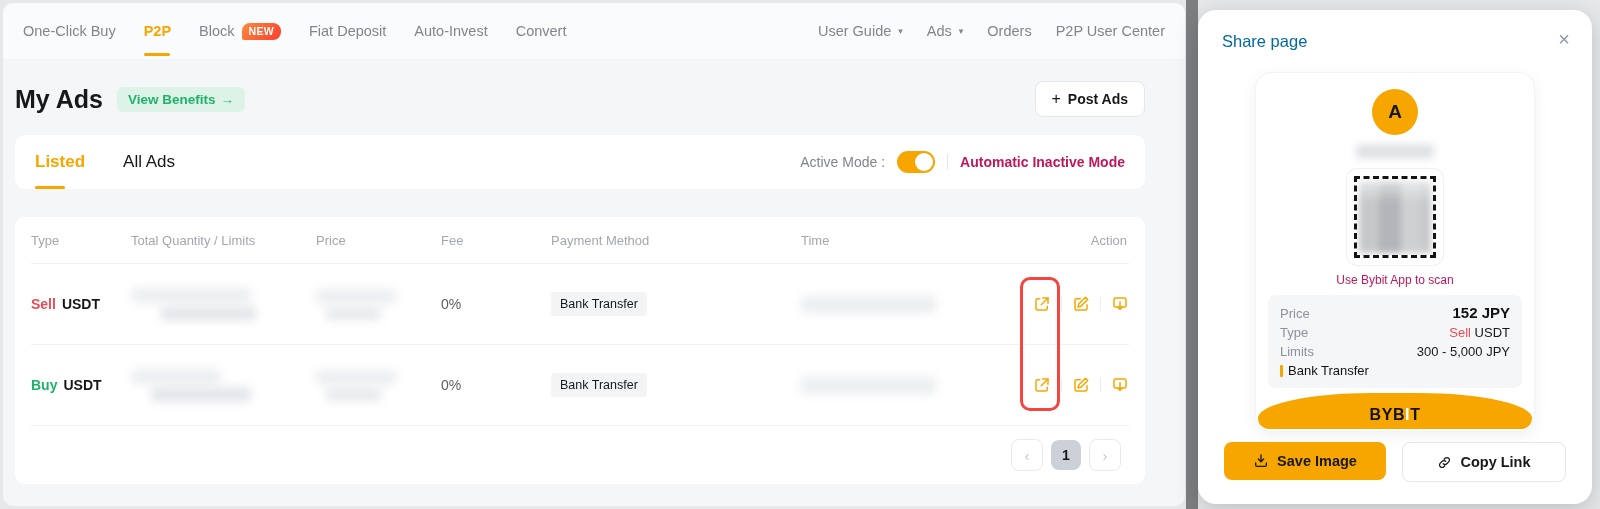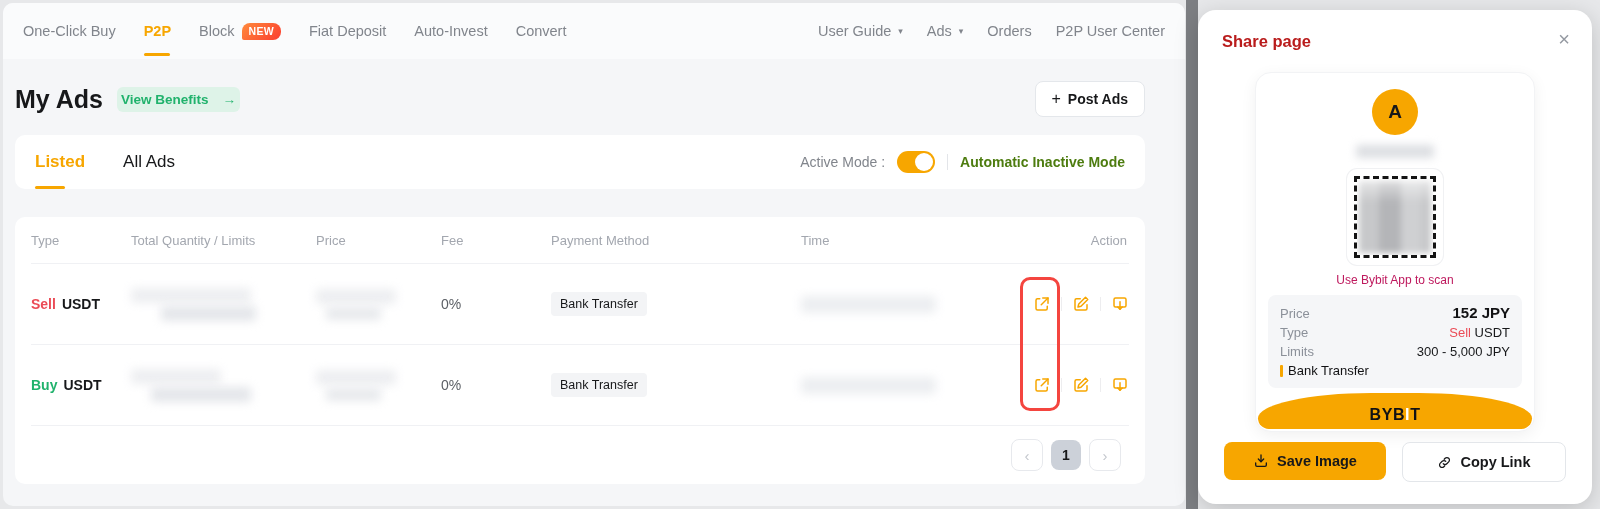--- a/index.html
+++ b/index.html
@@ -20,39 +20,39 @@
             bottom:-17px;width:26px;height:3px;background:#f7a600;border-radius:2px}
   .badge-new{background:linear-gradient(135deg,#ff8a3c,#fb3d2f);color:#fff;font-size:10.5px;
             font-weight:700;padding:2.5px 7px;border-radius:8px 8px 8px 2px;letter-spacing:.3px}
   .caret{font-size:9px;color:#81858c}
 
   .page-head{display:flex;align-items:center;justify-content:space-between;
              margin:22px 40px 0 12px}
   .head-left{display:flex;align-items:center;gap:14px}
   .page-title{font-size:25px;font-weight:700;color:#17181a}
   .benefits-badge{background:#def3e8;color:#20b26c;font-size:13.5px;font-weight:600;
-             padding:5px 4px;border-radius:6px;display:flex;gap:14px;align-items:center;cursor:pointer}
+             padding:5px 11px;border-radius:6px;display:flex;gap:5px;align-items:center;cursor:pointer}
   .post-ads-btn{background:#fff;border:1px solid #e4e7eb;border-radius:8px;padding:9px 16px;
              font-size:14px;font-weight:700;color:#17181a;display:flex;align-items:center;gap:7px;cursor:pointer}
   .plus{font-weight:500;font-size:16px;line-height:14px}
 
   .tabs-card{background:#fff;border-radius:10px;margin:18px 40px 0 12px;height:54px;
              display:flex;align-items:center;justify-content:space-between;padding:0 20px}
   .tabs{display:flex;gap:38px;height:54px;align-items:center}
   .tab{font-size:17px;color:#17181a;font-weight:500;height:100%;display:flex;
        align-items:center;position:relative;cursor:pointer}
   .tab.active{color:#f7a600;font-weight:600}
   .tab.active::after{content:"";position:absolute;bottom:0;left:0;width:30px;height:3px;
        background:#f7a600;border-radius:2px}
   .mode-controls{display:flex;align-items:center;gap:12px}
   .mode-label{color:#81858c;font-size:14px}
   .toggle{width:38px;height:22px;border-radius:11px;background:#f7a600;position:relative;cursor:pointer}
   .toggle .knob{position:absolute;right:2px;top:2px;width:18px;height:18px;background:#fff;border-radius:50%}
   .vdiv{width:1px;height:16px;background:#e3e5e9}
-  .inactive-link{color:#4d7c0f;font-size:14px;font-weight:600;cursor:pointer}
+  .inactive-link{color:#be185d;font-size:14px;font-weight:600;cursor:pointer}
 
   .table-card{background:#fff;border-radius:10px;margin:28px 40px 0 12px;position:relative;padding:0 16px}
   .thead,.trow{display:grid;grid-template-columns:100px 185px 125px 110px 250px 200px 1fr;align-items:center}
   .thead{height:46px;border-bottom:1px solid #f0f1f4;color:#a3a7af;font-size:13px}
   .th-action{text-align:right;padding-right:2px}
   .trow{height:80px;border-bottom:1px solid #f0f1f4;font-size:14px}
   .type-cell{display:flex;gap:6px;font-weight:600}
   .side-sell{color:#eb4b56}
   .side-buy{color:#20b26c}
   .asset{color:#17181a}
@@ -77,21 +77,21 @@
   .qblur.v2 .l1{width:90px}
   .qblur.v2 .l2{width:100px;margin-left:20px}
   .pblur .l1{width:80px;height:15px;background:#edeef1}
   .pblur .l2{width:55px;height:13px;background:#e7e9ec;margin:3px 0 0 10px}
   .tblur{width:135px;height:17px;background:#eceef1}
 
   
   .dim-strip{position:absolute;left:1186px;top:0;width:12px;height:509px;background:#7d7f83}
   .modal-panel{position:absolute;left:1198px;top:10px;width:394px;height:494px;background:#fff;
           border-radius:18px;box-shadow:0 6px 24px rgba(0,0,0,.18)}
-  .modal-title{position:absolute;left:24px;top:22px;font-size:16.5px;font-weight:700;color:#b91c1c}
+  .modal-title{position:absolute;left:24px;top:22px;font-size:16.5px;font-weight:400;color:#0369a1}
   .modal-close{position:absolute;right:22px;top:18px;font-size:20px;color:#9499a1;cursor:pointer}
 
   .share-card{position:absolute;left:50%;transform:translateX(-50%);top:62px;width:278px;height:358px;
           background:#fff;border-radius:16px;border:1px solid #f2f3f5;box-shadow:0 4px 16px rgba(0,0,0,.06)}
   .avatar{position:absolute;top:16px;left:50%;transform:translateX(-50%);width:46px;height:46px;
           border-radius:50%;background:#f7a600;display:flex;align-items:center;justify-content:center;
           font-weight:700;font-size:19px;color:#17181a}
   .name-blur{position:absolute;top:72px;left:50%;transform:translateX(-50%);width:78px;height:13px;
           background:#dcdee2;filter:blur(4px);border-radius:2px}
   .qr-box{position:absolute;top:96px;left:50%;transform:translateX(-50%);width:96px;height:96px;

